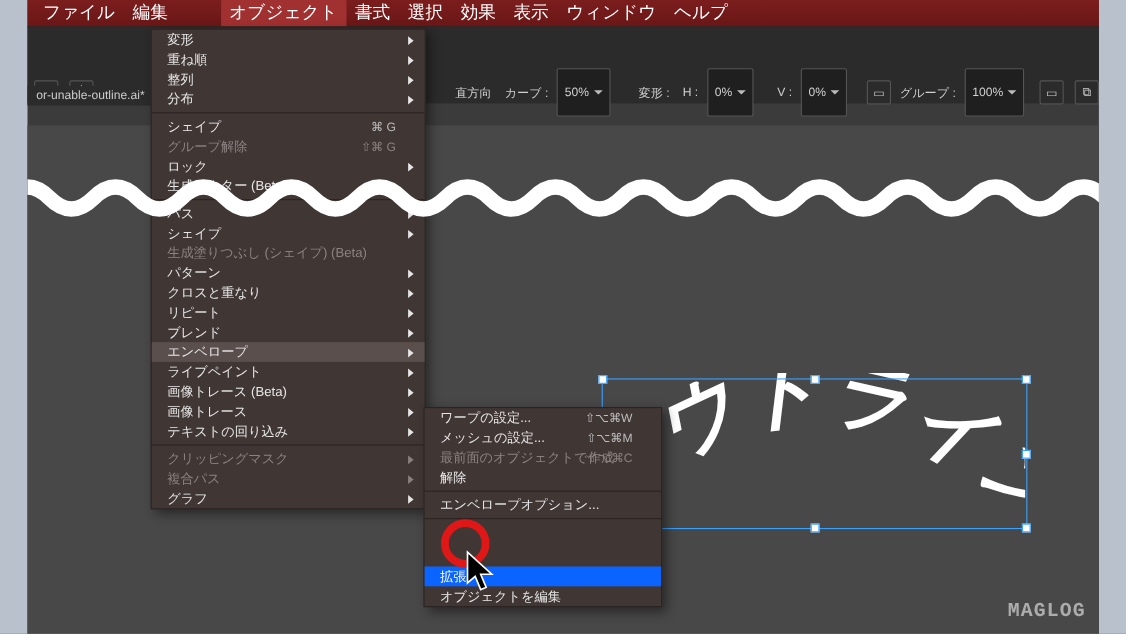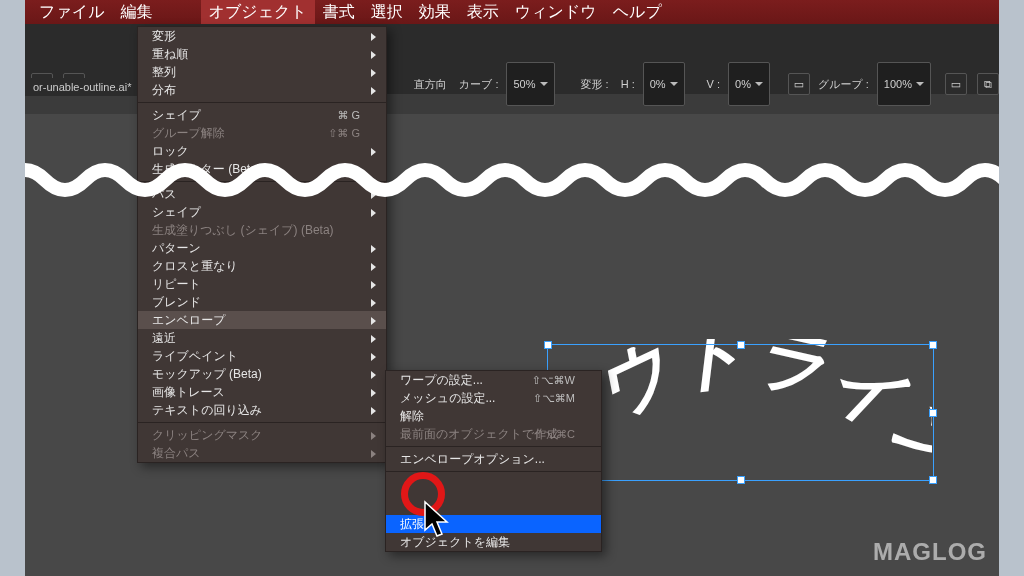--- a/index.html
+++ b/index.html
@@ -36,21 +36,21 @@
   
   .bbox{position:absolute;left:522px;top:230px;width:385px;height:135px;border:1px solid #3aa1ff;}
   .hnd{position:absolute;width:6px;height:6px;background:#fff;border:1px solid #3aa1ff;}
   .warped{position:absolute;left:522px;top:225px;width:385px;height:145px;}
   
   .wave{position:absolute;left:0;right:0;top:160px;height:40px;z-index:30;}
   
   .circle{position:absolute;left:376px;top:472px;width:44px;height:44px;border:7px solid #e01717;border-radius:50%;z-index:20;box-sizing:border-box;}
   .cursor{position:absolute;left:398px;top:500px;z-index:25;}
   
-  .wm{position:absolute;right:12px;bottom:10px;font-size:24px;font-weight:600;color:rgba(255,255,255,.55);letter-spacing:1px;z-index:40;}
+  .wm{position:absolute;right:12px;bottom:10px;font-size:18px;font-weight:600;color:rgba(255,255,255,.55);letter-spacing:1px;z-index:40;font-family:Liberation Mono, monospace;}
 </style>
 </head>
 <body>
 
 <div class="app">
 
   <div class="menubar">
     <div class="menu">ファイル</div>
     <div class="menu">編集</div>
     <div class="menu active">オブジェクト</div>
@@ -190,65 +190,65 @@
       </div>
       <div class="item">
         <span>ブレンド</span>
         <span class="sub"></span>
       </div>
       <div class="item hover">
         <span>エンベロープ</span>
         <span class="sub"></span>
       </div>
       <div class="item">
-        <span>遠近</span>
-        <span class="sub"></span>
-      </div>
-      <div class="item">
         <span>ライブペイント</span>
         <span class="sub"></span>
       </div>
       <div class="item">
-        <span>モックアップ (Beta)</span>
+        <span>画像トレース (Beta)</span>
         <span class="sub"></span>
       </div>
       <div class="item">
         <span>画像トレース</span>
         <span class="sub"></span>
       </div>
       <div class="item">
         <span>テキストの回り込み</span>
         <span class="sub"></span>
       </div>
       <div class="sep"></div>
       <div class="item disabled">
         <span>クリッピングマスク</span>
         <span class="sub"></span>
       </div>
       <div class="item disabled">
         <span>複合パス</span>
+        <span class="sub"></span>
+      </div>
+      <div class="item">
+        <span>グラフ</span>
         <span class="sub"></span>
       </div>
     </div>
 
   <div id="menu2" class="ddmenu">
       <div class="item">
         <span>ワープの設定...</span>
         <span class="shortcut">⇧⌥⌘W</span>
       </div>
       <div class="item">
         <span>メッシュの設定...</span>
         <span class="shortcut">⇧⌥⌘M</span>
       </div>
-      <div class="item">
-        <span>解除</span>
-      </div>
       <div class="item disabled">
         <span>最前面のオブジェクトで作成</span>
         <span class="shortcut">⇧⌥⌘C</span>
+      </div>
+      <div class="item">
+        <span>解除</span>
       </div>
       <div class="sep"></div>
       <div class="item">
         <span>エンベロープオプション...</span>
       </div>
       <div class="sep"></div>
       <div class="item highlight">
         <span>拡張</span>
       </div>
       <div class="item">

